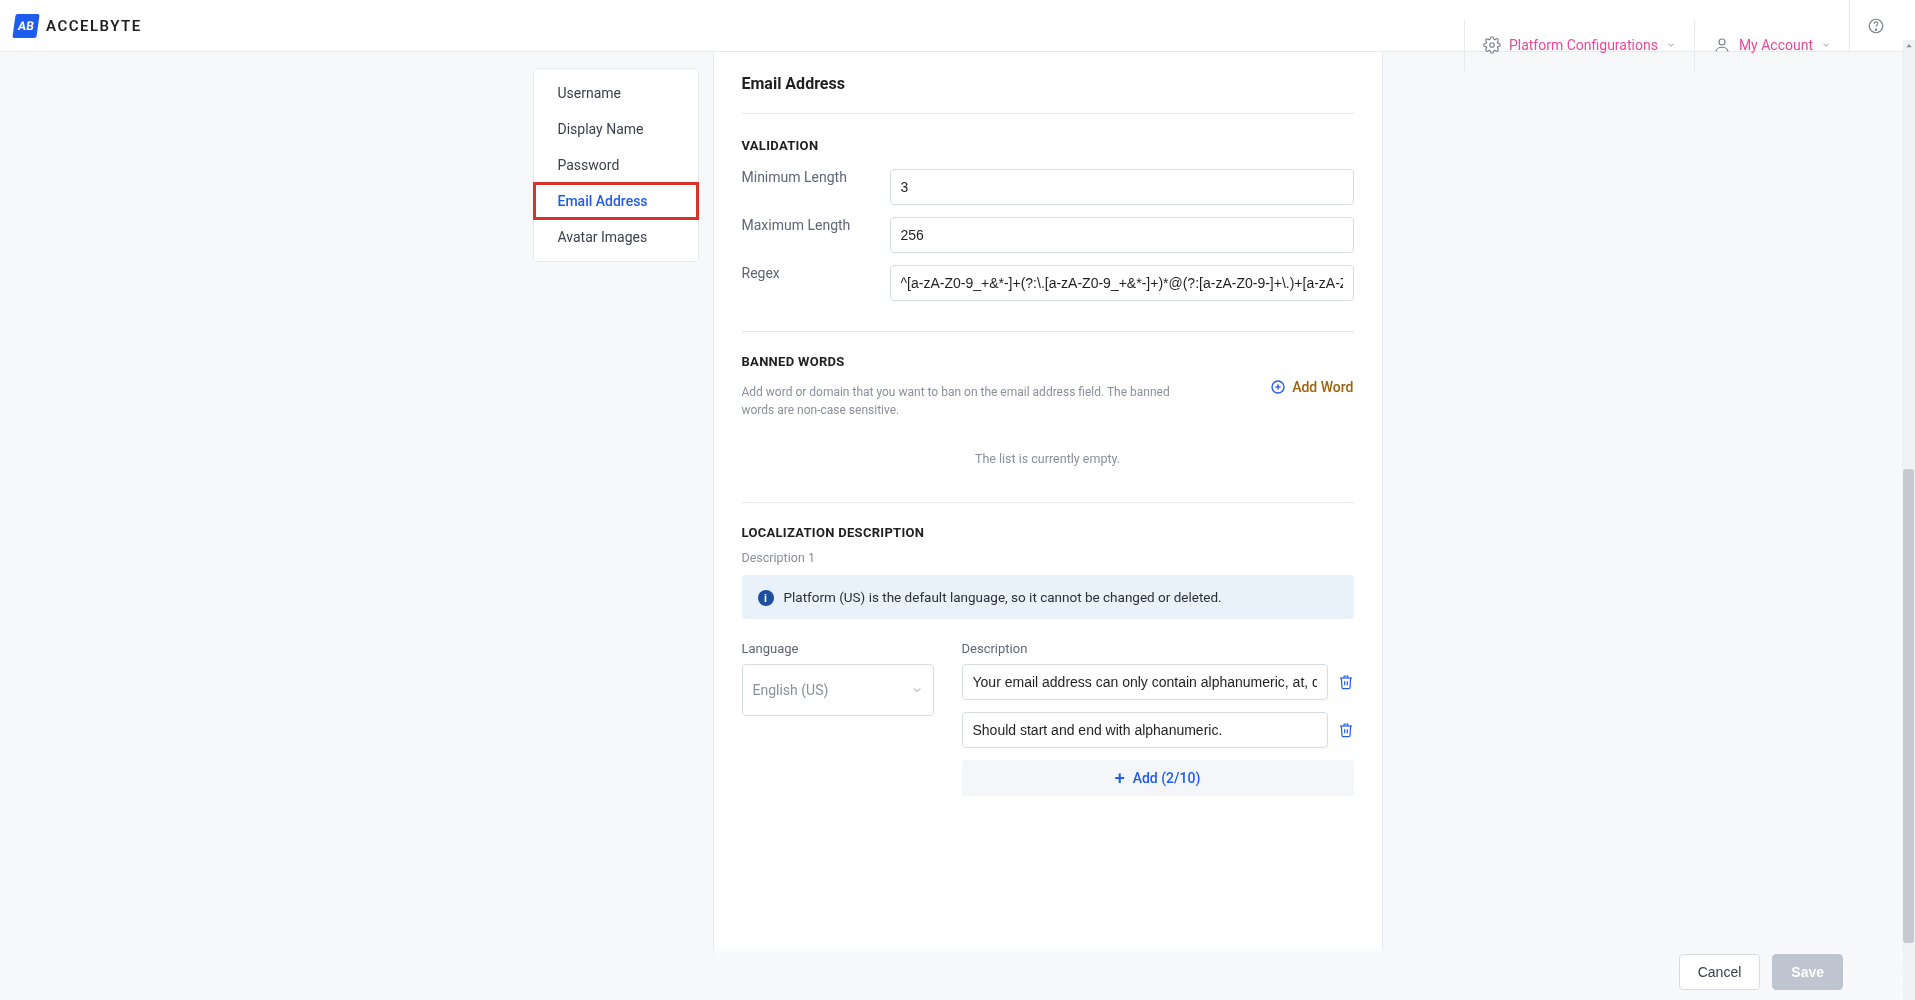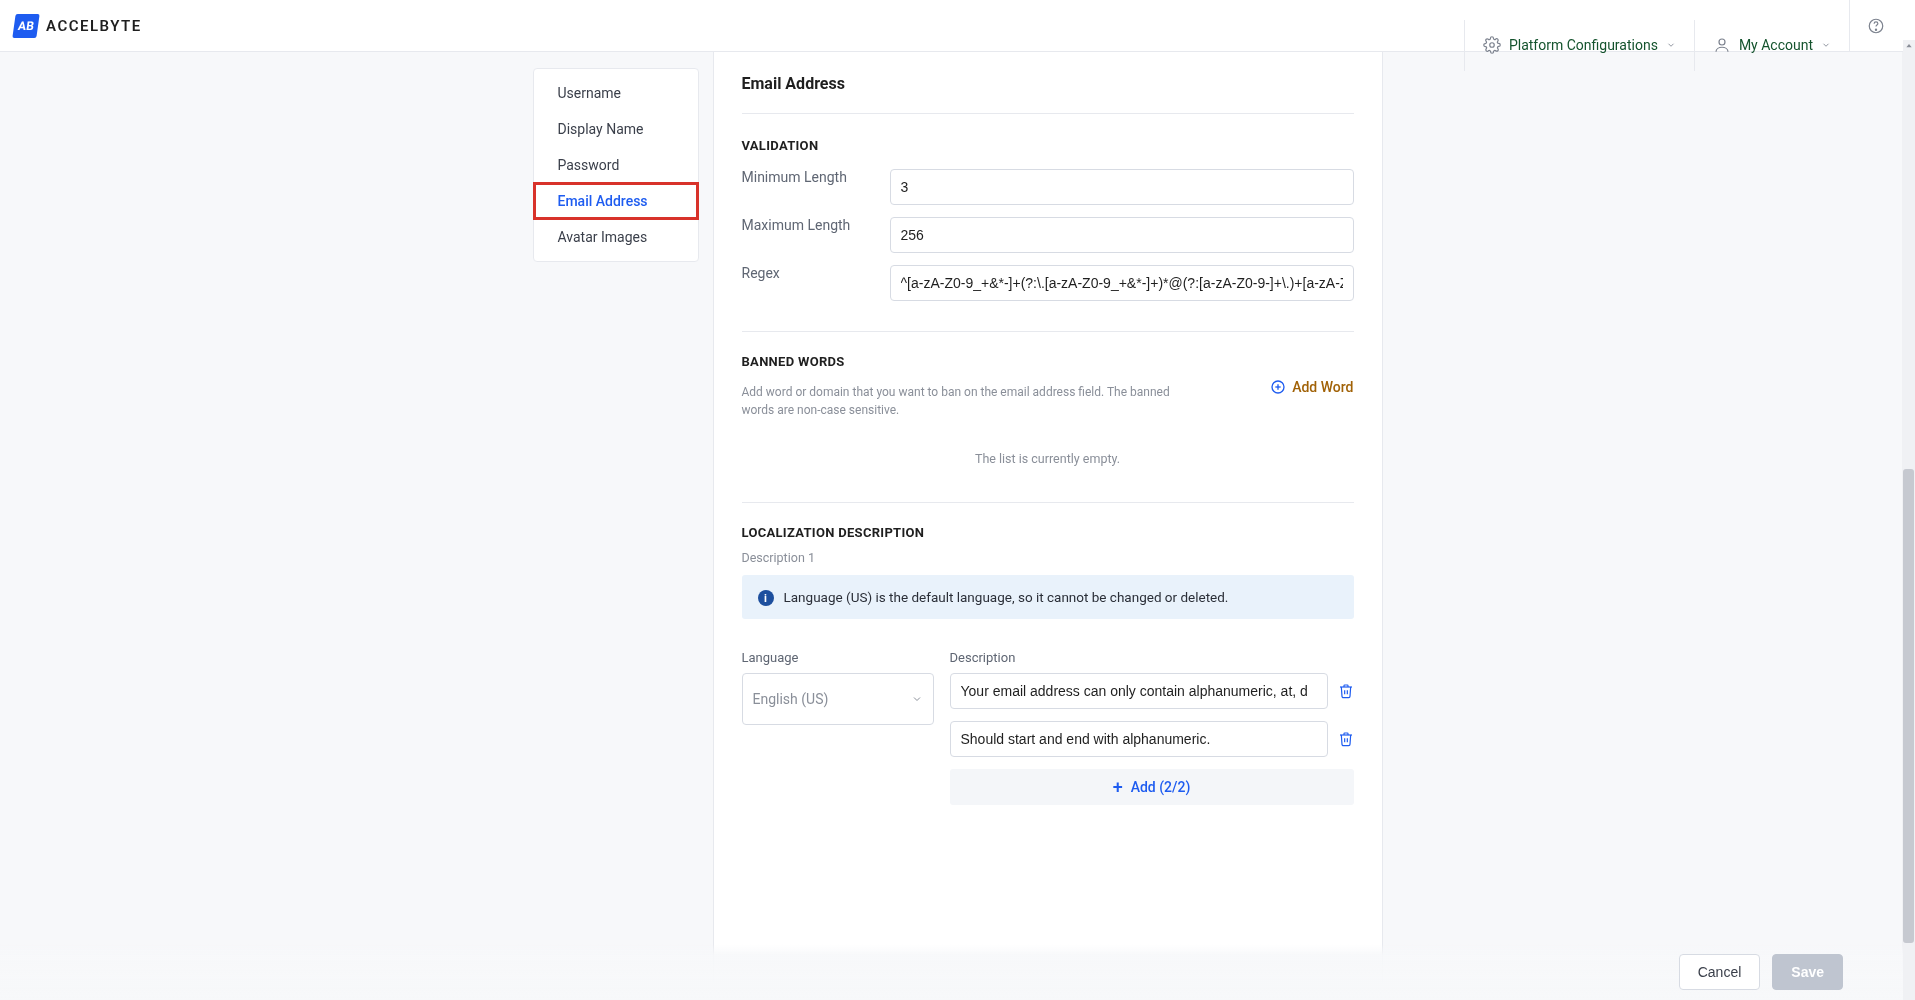--- a/index.html
+++ b/index.html
@@ -2,21 +2,21 @@
 <html><head>
 <meta charset="utf-8">
 <style>
   * { box-sizing: border-box; margin: 0; padding: 0; }
   html, body { height: 100%; font-family: -apple-system, BlinkMacSystemFont, "Segoe UI", Roboto, sans-serif; background: #f7f8fa; color: #1f1f1f; overflow: hidden; }
   .topbar { height: 52px; background: #fff; border-bottom: 1px solid #e7e9ee; display: flex; align-items: center; justify-content: space-between; padding: 0 14px; }
   .brand { display: flex; align-items: center; gap: 8px; }
   .brand-logo { width: 24px; height: 24px; background:#1e5cf0; display:flex;align-items:center;justify-content:center;color:#fff;font-weight:700;font-size:12px; transform: skewX(-8deg); border-radius:2px; }
   .brand-name { font-weight: 600; letter-spacing: 1.5px; font-size: 15px; color:#1f1f1f; }
   .top-right { display:flex; align-items:center; height:100%; }
-  .top-btn { display:flex; align-items:center; gap:8px; padding: 0 18px; height:100%; border-left:1px solid #e7e9ee; color:#14532d; font-size:14px; cursor:pointer;margin-top:39px; }
+  .top-btn { display:flex; align-items:center; gap:8px; padding: 0 18px; height:100%; border-left:1px solid #e7e9ee; color:#ec4899; font-size:14px; cursor:pointer;margin-top:39px; }
   .chev-down { width:10px;height:10px;display:inline-block; }
   .chev-down svg { width:100%;height:100%; }
   .help-btn { width:52px; display:flex;align-items:center;justify-content:center;border-left:1px solid #e7e9ee;height:100%;cursor:pointer;color:#7c828e; }
   .stage { position: relative; height: calc(100% - 52px); }
   .scroll-area { position:absolute; inset:0; overflow:auto; }
   .container { display:flex; gap:14px; padding: 0 0 0 0; margin: 0 auto; width: 850px; min-height: calc(100% + 1px); }
   .sidecard { width:166px; flex-shrink:0; margin-top:16px; background:#fff; border:1px solid #e7e9ee; border-radius:4px; padding:6px 0; height: fit-content; }
   .side-item { padding:10px 24px; font-size:14px; color:#3a3f4a; cursor:pointer; }
   .side-item.active { color:#1e5cf0; font-weight:500; }
   .side-item.highlighted { outline:3px solid #d8322a; outline-offset:-2px; }
@@ -29,21 +29,21 @@
   .banned-block { border-top:1px solid #e7e9ee; margin-top:24px; padding-top:22px; display:flex; justify-content:space-between; }
   .banned-left { max-width:440px; }
   .subhelp { font-size:12px; color:#8a8f99; padding-top:4px; line-height:1.5; }
   .add-word-btn { display:flex; align-items:center; gap:6px; color:#a16207; font-size:14px; cursor:pointer; font-weight:500; }
   .circle-plus { width:16px;height:16px; }
   .empty-note { font-size:12.5px; color:#8a8f99; text-align:center; padding:32px 0 28px; }
   .loc-block { border-top:1px solid #e7e9ee; margin-top:8px; padding-top:22px; }
   .desc-n { font-size:12.5px; color:#8a8f99; padding-bottom:10px; }
   .info-banner { background:#e9f2fb; border-radius:3px; padding:14px 16px; display:flex; gap:10px; font-size:13.5px; color:#2b2f38; }
   .info-icon { width:16px;height:16px;border-radius:50%;background:#1d4f9e;color:#fff;font-weight:700;font-size:11px;display:flex;align-items:center;justify-content:center;flex-shrink:0; position:relative; top:1px;}
-  .loc-cols { display:flex; gap:16px; margin-top:31px; }
+  .loc-cols { display:flex; gap:28px; margin-top:22px; }
   .loc-col-lang { width:192px; }
   .loc-col-desc { flex:1; }
   .col-label { font-size:13px; color:#5f6673; padding-bottom:8px; }
   .select-input { height:52px; border:1px solid #d7dbe3; border-radius:4px; padding:0 30px 0 10px; font-size:14px; color:#8a8f99; background:#fff; display:flex; align-items:center; position:relative; }
   .select-input .arrow { position:absolute; right:10px; top:50%; transform:translateY(-50%); color:#8a8f99; }
   .desc-row { display:flex; gap:10px; align-items:center; margin-bottom:12px; }
   .trash { color:#1e5cf0; cursor:pointer; display:flex; }
   .add-desc { background:#f4f6f9; height:36px; border-radius:3px; display:flex;align-items:center;justify-content:center;gap:8px;color:#1e5cf0;font-size:14px;cursor:pointer;font-weight:500; margin-top:6px; }
   .plus-sym { font-size:18px; line-height:1; }
   .footer-actions { position: fixed; left:0; right:12px; bottom:0; height:56px; display:flex;align-items:center;justify-content:flex-end;gap:12px;padding:0 60px; background: linear-gradient(rgba(247,248,250,0),rgba(247,248,250,0.9) 20%,#f7f8fa); }
@@ -151,21 +151,21 @@
           </div>
         </div>
         <div class="empty-note">The list is currently empty.</div>
 
         <div class="loc-block">
           <div class="section-h" style="padding-top:0">LOCALIZATION DESCRIPTION</div>
           <div class="desc-n">Description 1</div>
 
           <div class="info-banner">
             <div class="info-icon">i</div>
-            <div>Language (US) is the default language, so it cannot be changed or deleted.</div>
+            <div>Platform (US) is the default language, so it cannot be changed or deleted.</div>
           </div>
 
           <div class="loc-cols">
             <div class="loc-col-lang">
               <div class="col-label">Language</div>
               <div class="select-input">
                 <span>English (US)</span>
                 <span class="arrow">
                   <svg width="12" height="12" viewBox="0 0 24 24" fill="none" stroke="#8a8f99" stroke-width="2">
                       <polyline points="6 9 12 15 18 9"></polyline>
@@ -196,21 +196,21 @@
                       <path d="M19 6l-1 14a2 2 0 0 1-2 2H8a2 2 0 0 1-2-2L5 6"></path>
                       <path d="M10 11v6"></path>
                       <path d="M14 11v6"></path>
                       <path d="M9 6V4a1 1 0 0 1 1-1h4a1 1 0 0 1 1 1v2"></path>
                     </svg>
                 </span>
               </div>
 
               <div class="add-desc">
                 <span class="plus-sym">+</span>
-                <span>Add (2/2)</span>
+                <span>Add (2/10)</span>
               </div>
             </div>
           </div>
         </div>
       </div>
     </div>
   </div>
 
   <div class="scrolltrack">
     <div class="scroll-up">

